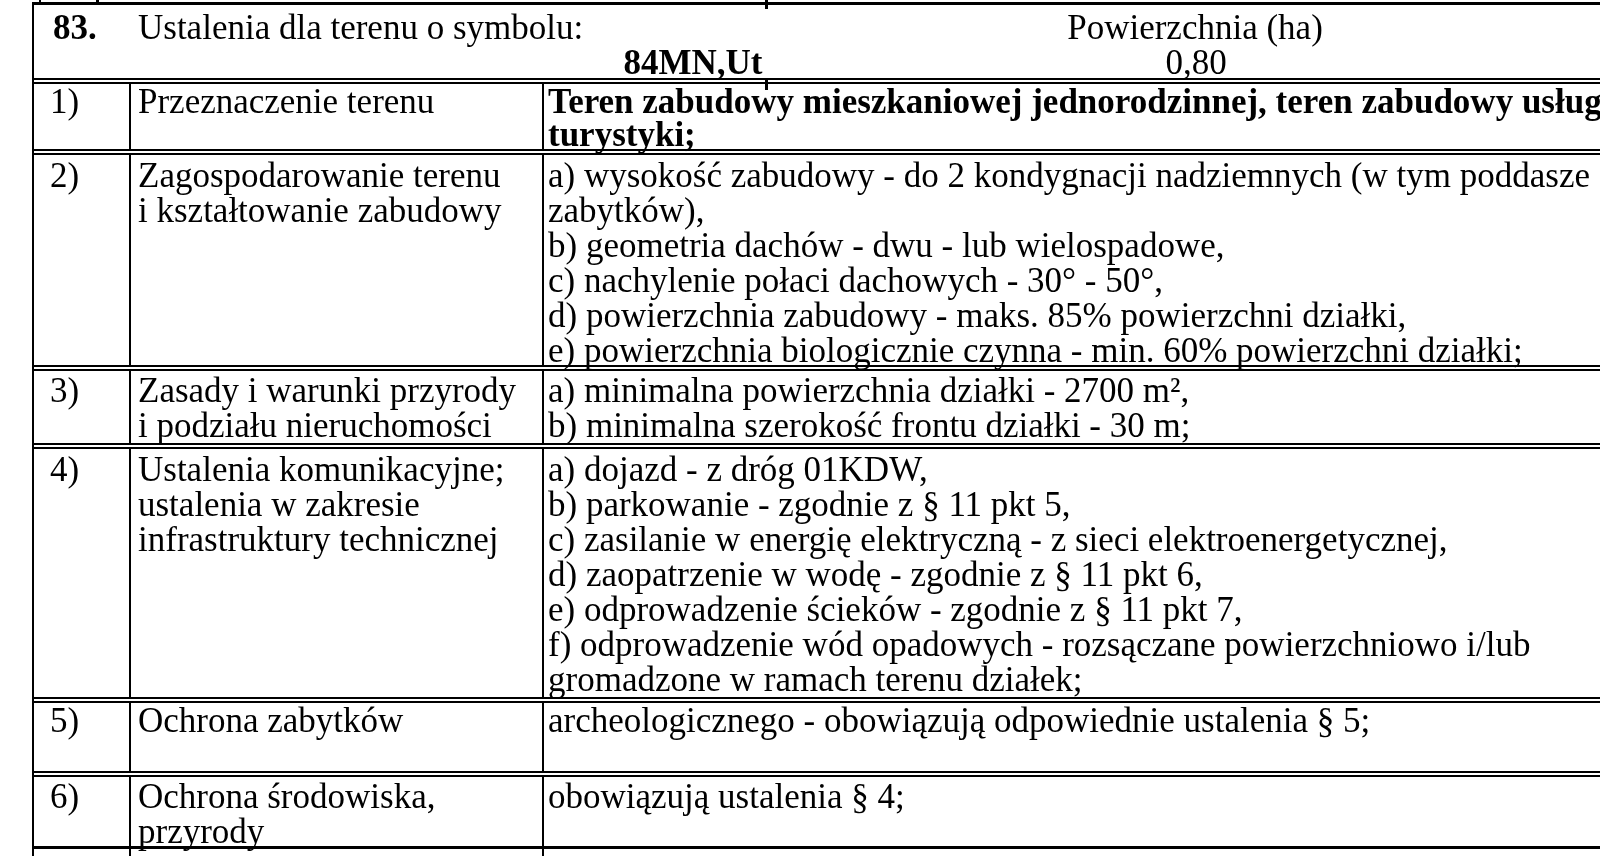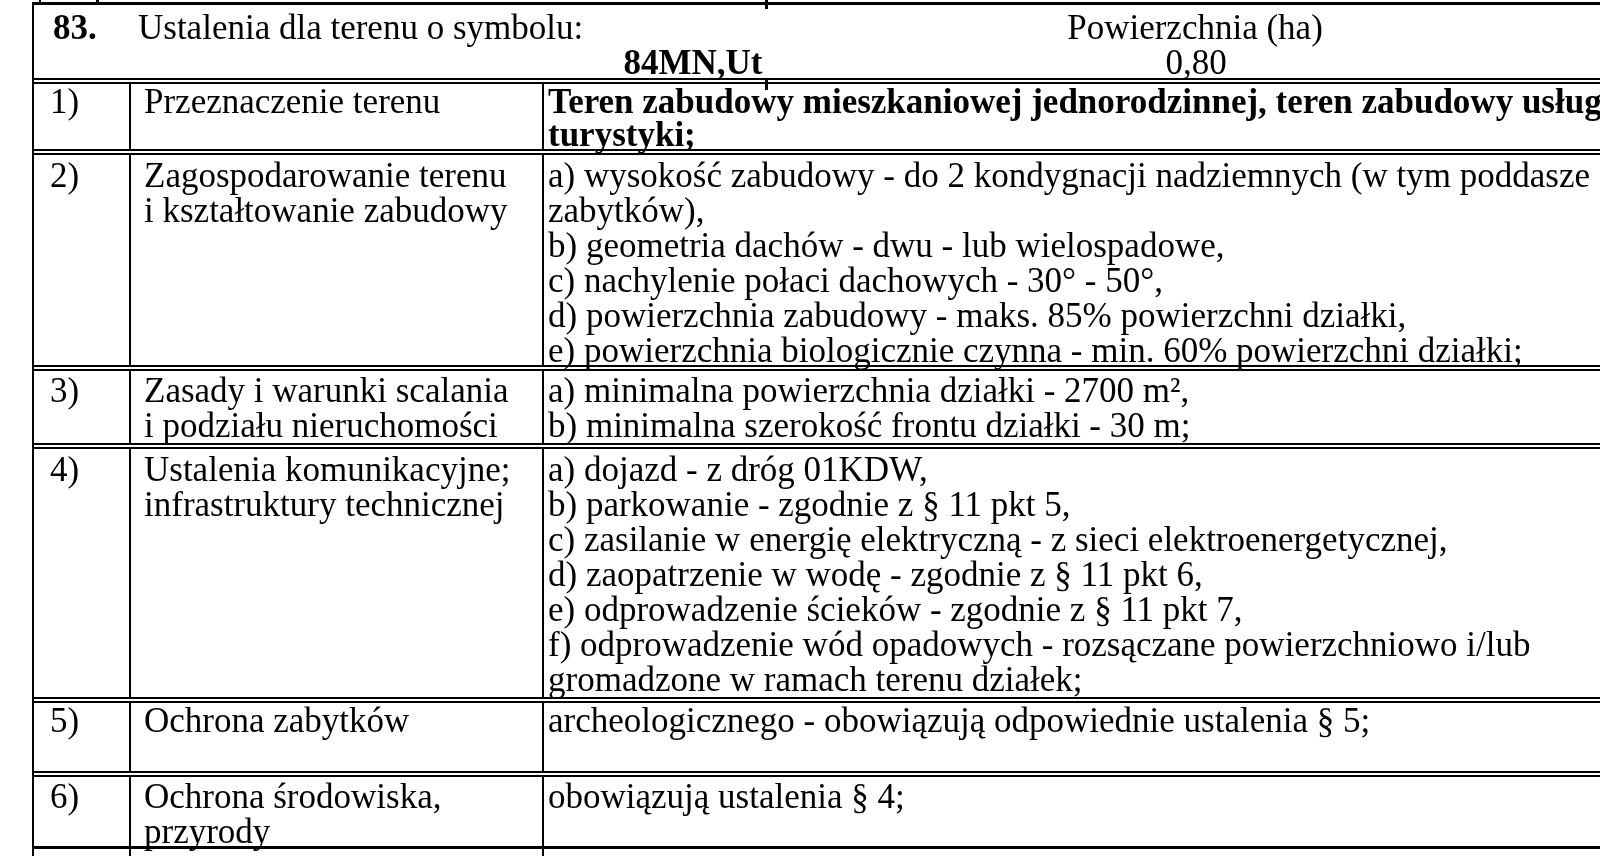--- a/index.html
+++ b/index.html
@@ -26,21 +26,21 @@
     border-left:2px solid #000;
     border-right:2px solid #000;
     border-top:3px solid #000;
   }
   .row { display:flex; border-top:6px double #000; }
   .row.header { border-top:none; position:relative; }
   .row.sliver { border-top:3px solid #000; }
 
   .c { box-sizing:border-box; padding-top:2px; line-height:35px; }
   .c1 { width:97px;  border-right:2px solid #000; padding-left:16px; }
-  .c2 { width:413px; border-right:2px solid #000; padding-left:13px; }
+  .c2 { width:413px; border-right:2px solid #000; padding-left:7px; }
   .c3 { flex:1; padding-left:4px; }
   .ln { white-space:nowrap; }
   .bold { font-weight:bold; }
 
   .h-header { height:73px; }
   .h-r0 { height:65px; }  .h-r0 .c { line-height:33px; padding-top:1px; }
   .h-r1 { height:210px; } .h-r1 .c { padding-top:3px; }
   .h-r2 { height:72px; }
   .h-r3 { height:248px; } .h-r3 .c { padding-top:3px; }
   .h-r4 { height:68px; }  .h-r4 .c { padding-top:1px; line-height:34px; }
@@ -103,35 +103,36 @@
         <div class="ln">d) powierzchnia zabudowy - maks. 85% powierzchni działki,</div>
         <div class="ln">e) powierzchnia biologicznie czynna - min. 60% powierzchni działki;</div>
       </div>
     </div>
 
     <div class="row h-r2">
       <div class="c c1">
         <div class="ln">3)</div>
       </div>
       <div class="c c2">
-        <div class="ln">Zasady i warunki scalania</div>
+        <div class="ln">Zasady i warunki przyrody</div>
         <div class="ln">i podziału nieruchomości</div>
       </div>
       <div class="c c3">
         <div class="ln">a) minimalna powierzchnia działki - 2700 m²,</div>
         <div class="ln">b) minimalna szerokość frontu działki - 30 m;</div>
       </div>
     </div>
 
     <div class="row h-r3">
       <div class="c c1">
         <div class="ln">4)</div>
       </div>
       <div class="c c2">
         <div class="ln">Ustalenia komunikacyjne;</div>
+        <div class="ln">ustalenia w zakresie</div>
         <div class="ln">infrastruktury technicznej</div>
       </div>
       <div class="c c3">
         <div class="ln">a) dojazd - z dróg 01KDW,</div>
         <div class="ln">b) parkowanie - zgodnie z § 11 pkt 5,</div>
         <div class="ln">c) zasilanie w energię elektryczną - z sieci elektroenergetycznej,</div>
         <div class="ln">d) zaopatrzenie w wodę - zgodnie z § 11 pkt 6,</div>
         <div class="ln">e) odprowadzenie ścieków - zgodnie z § 11 pkt 7,</div>
         <div class="ln">f) odprowadzenie wód opadowych - rozsączane powierzchniowo i/lub</div>
         <div class="ln">gromadzone w ramach terenu działek;</div>

